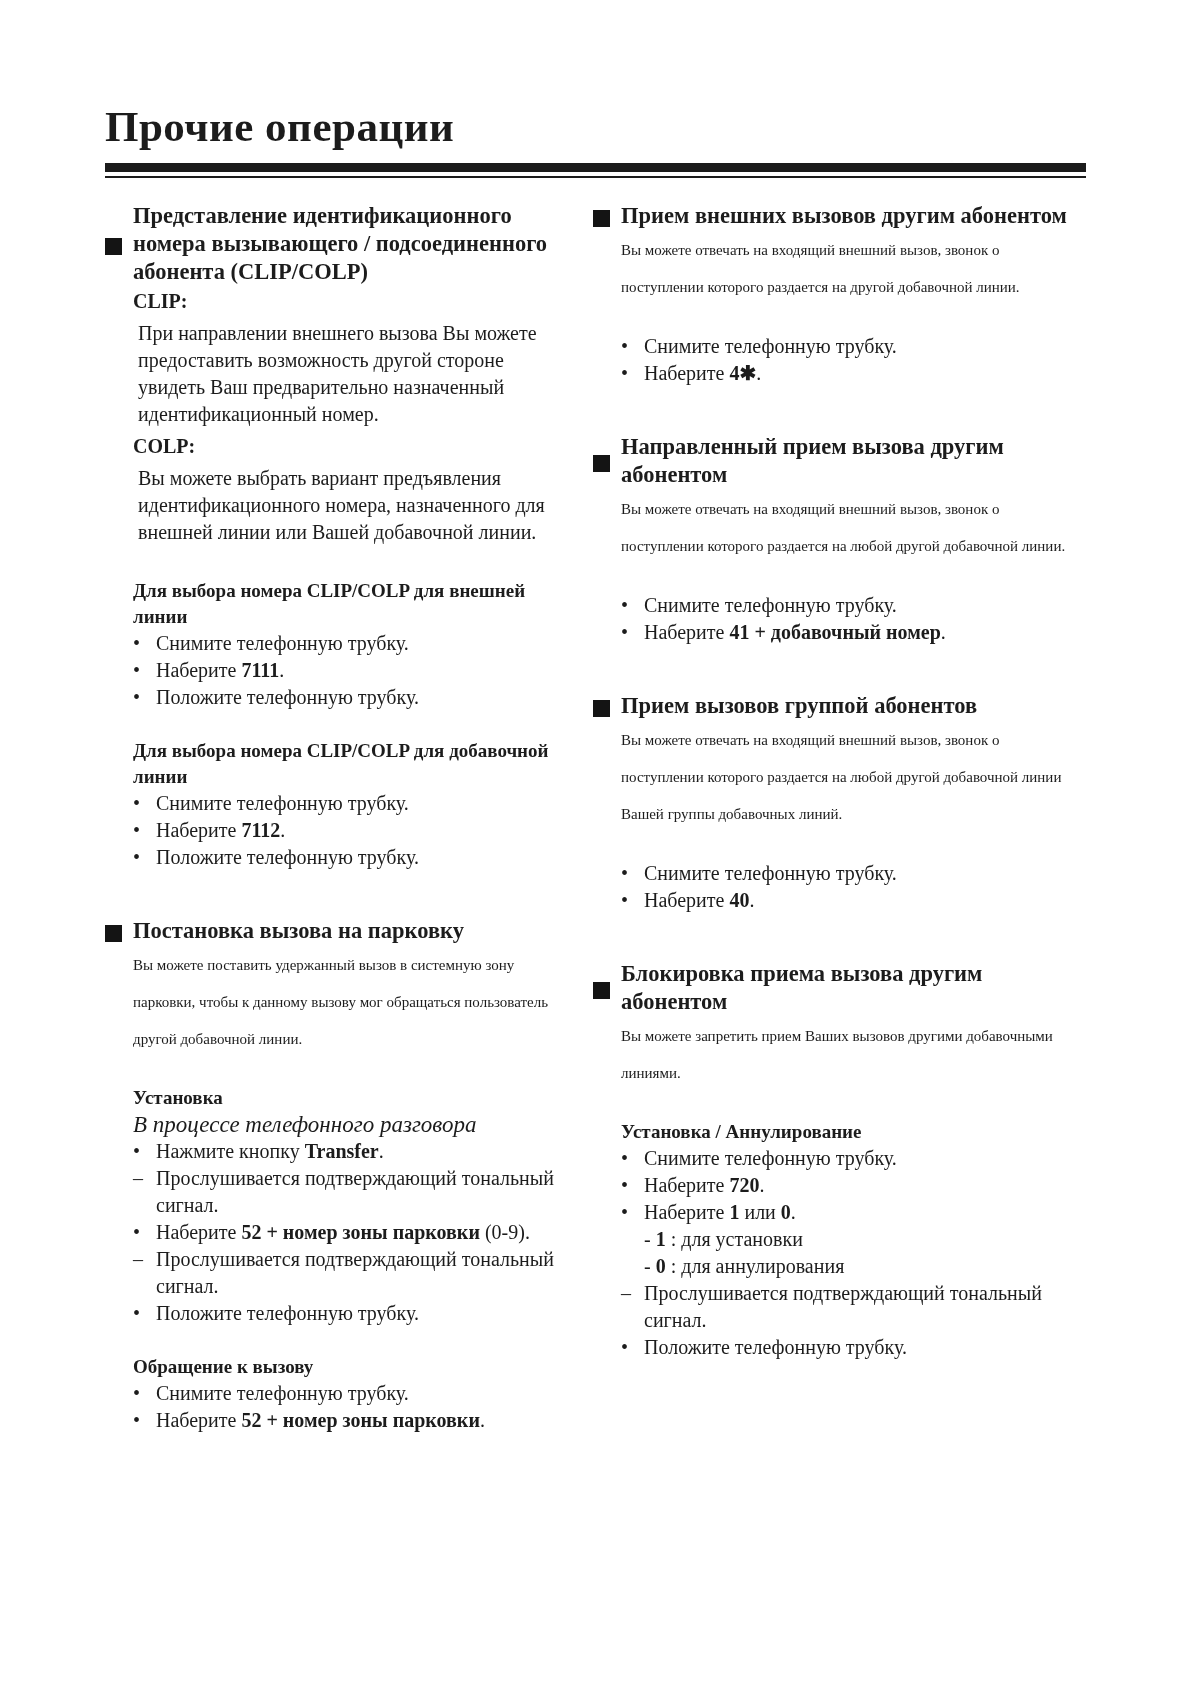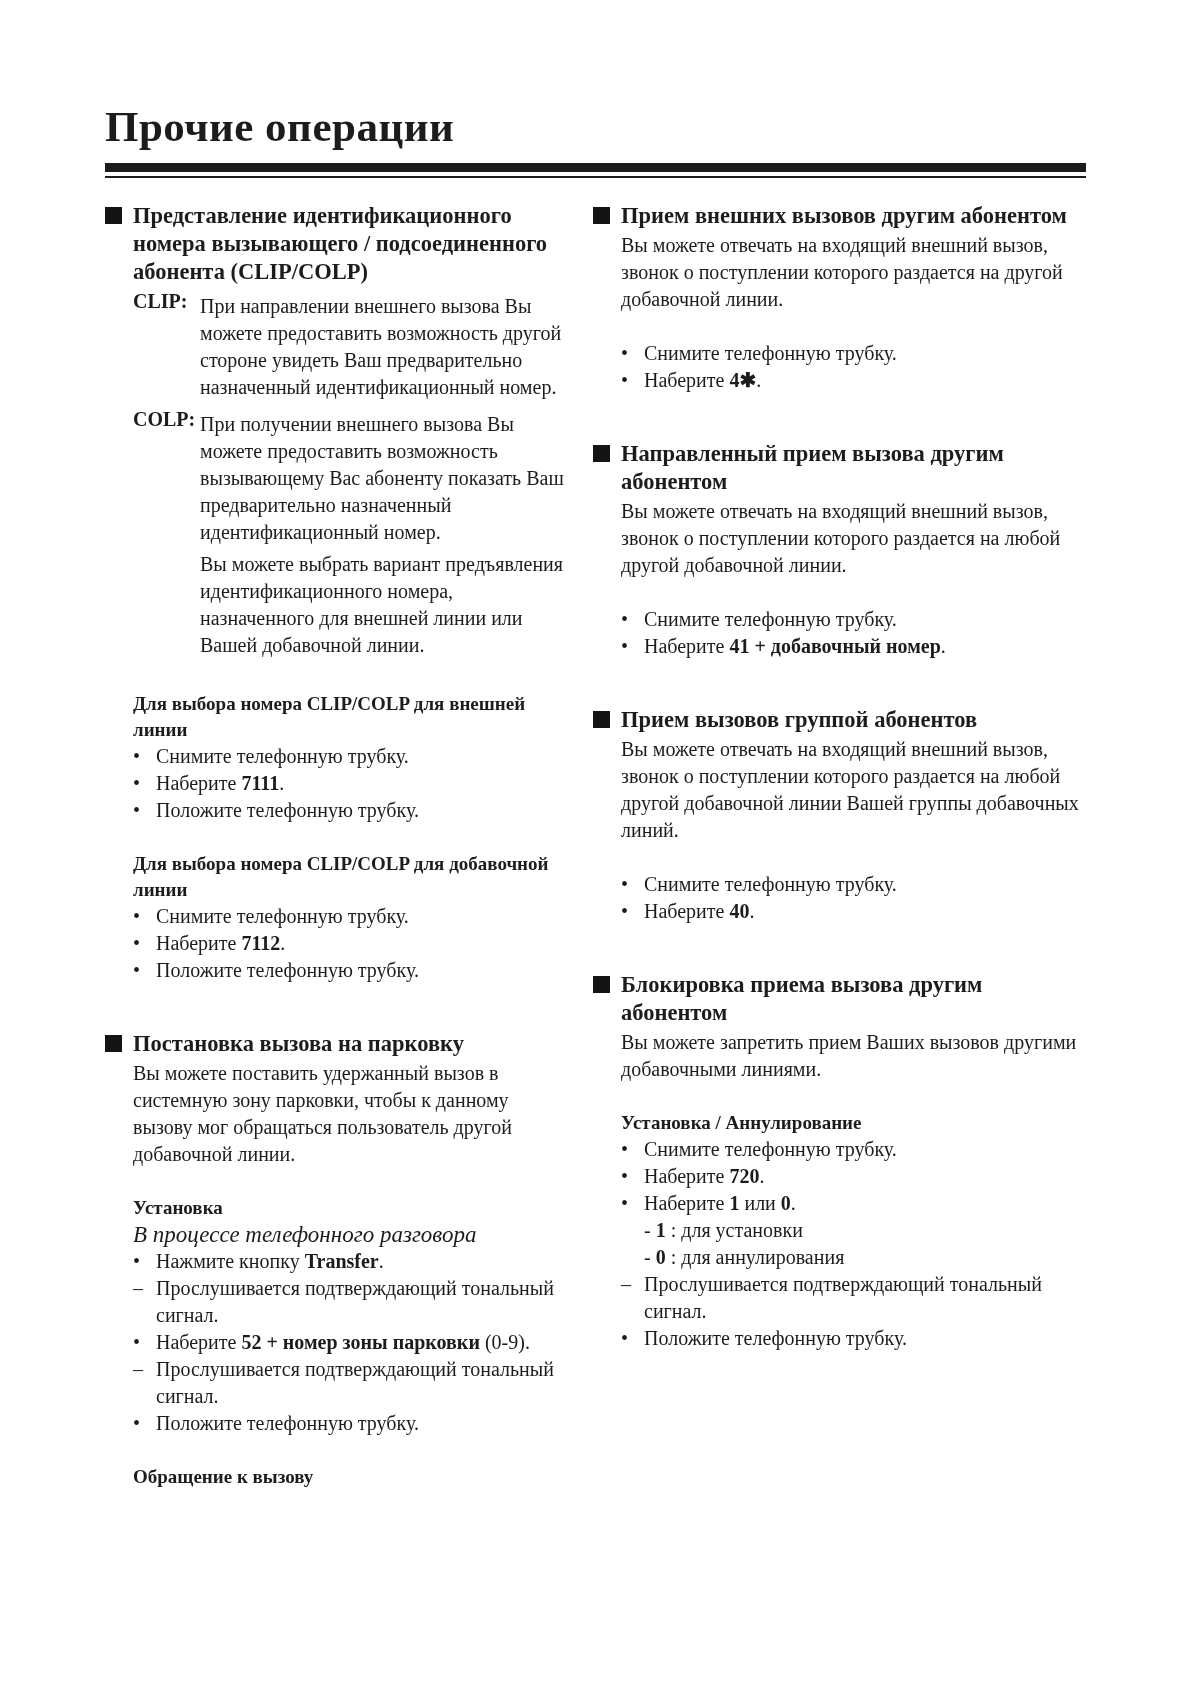--- a/index.html
+++ b/index.html
@@ -27,41 +27,41 @@
   .title-rule-thin{height:2px;background:#1b1b1b;margin-top:4px;}
 
   
   .columns{display:flex;gap:24px;margin-top:24px;}
   .col{box-sizing:border-box;}
   .col-left{width:464px;flex:none;}
   .col-right{width:492px;flex:none;}
 
   
   .section{margin-bottom:46px;}
-  .sec-head{display:flex;align-items:flex-start;}
+  .sec-head{display:flex;align-items:center;}
   .square{
     width:17px;height:17px;background:#141414;
     flex:none;margin-right:11px;margin-top:5px;
   }
   .h2{
     margin:0;
     font-size:22.5px;
     line-height:28px;
     font-weight:bold;
   }
   .sec-body{margin-left:28px;margin-top:2px;}
 
   .block{margin:0;}
-  .para{font-size:20px;line-height:27px;}
+  .para{font-size:15px;line-height:37px;}
   .note{font-size:23px;line-height:27px;font-style:italic;}
   .subhead{font-size:19px;line-height:26px;font-weight:bold;margin-top:27px;}
   .para + .list{margin-top:27px;}
 
   
-  .def-row{display:flex;}
+  .def-row{display:flex;flex-direction:column;}
   .def-term{flex:none;width:62px;font-size:20px;line-height:27px;font-weight:bold;}
   .def-text{flex:1;}
   .def-para{margin:5px;font-size:20px;line-height:27px;}
 
   
   .li{display:flex;font-size:20px;line-height:27px;}
   .marker{flex:none;width:23px;}
   .li-text{flex:1;}
 
   
@@ -91,21 +91,20 @@
             <div class="block def">
               <div class="def-row">
                 <span class="def-term">CLIP:</span>
                 <div class="def-text">
                   <p class="def-para">При направлении внешнего вызова Вы можете предоставить возможность другой стороне увидеть Ваш предварительно назначенный идентификационный номер.</p>
                 </div>
               </div>
               <div class="def-row">
                 <span class="def-term">COLP:</span>
                 <div class="def-text">
-                  <p class="def-para">При получении внешнего вызова Вы можете предоставить возможность вызывающему Вас абоненту показать Ваш предварительно назначенный идентификационный номер.</p>
                   <p class="def-para">Вы можете выбрать вариант предъявления идентификационного номера, назначенного для внешней линии или Вашей добавочной линии.</p>
                 </div>
               </div>
             </div>
             <p class="block subhead">Для выбора номера CLIP/COLP для внешней линии</p>
             <div class="block list">
               <div class="li">
                 <span class="marker">•</span>
                 <span class="li-text"><span>Снимите телефонную трубку.</span></span>
               </div>

